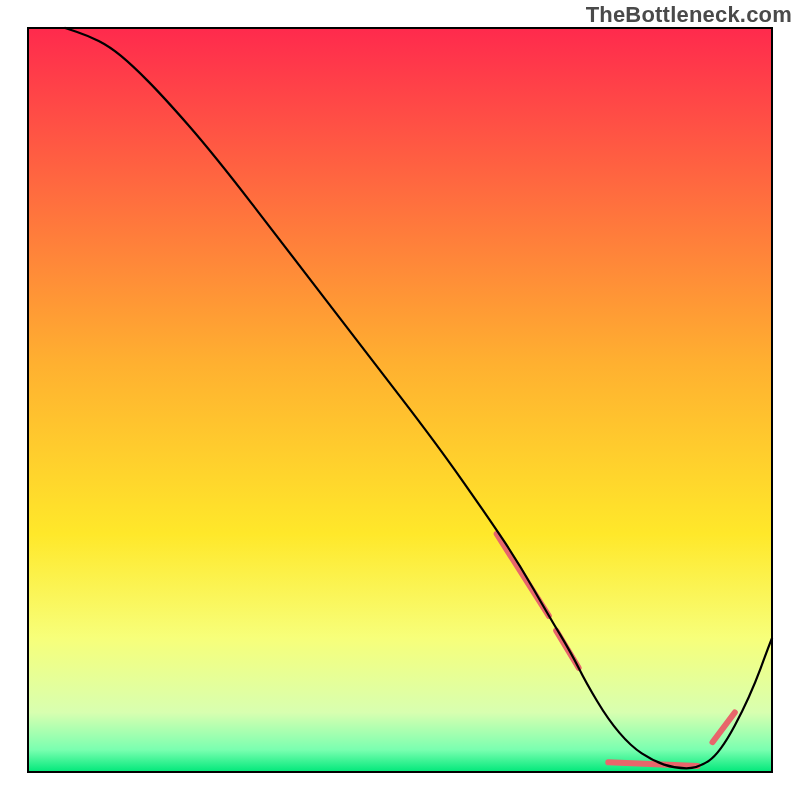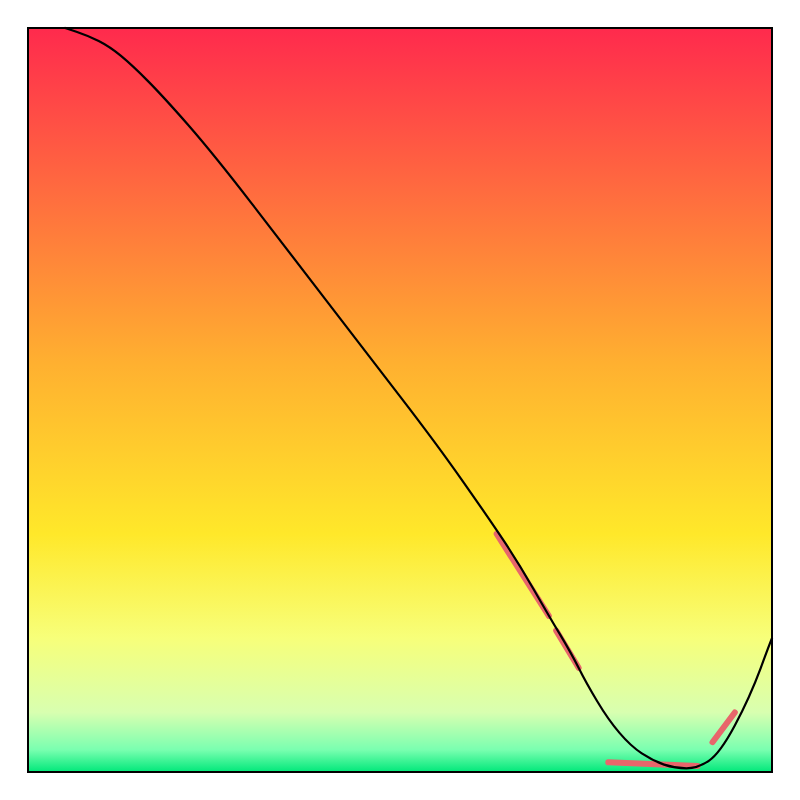--- a/index.html
+++ b/index.html
@@ -30,20 +30,21 @@
     left: 0;
     top: 0;
     width: 800px;
     height: 800px;
   }
 </style>
 </head>
 <body>
 <div class="container">
 
+<div class="watermark">TheBottleneck.com</div>
 
 <svg class="plot" viewBox="0 0 800 800">
   <defs>
     <linearGradient id="bg-grad" x1="0" y1="0" x2="0" y2="1">
       <stop id="g0" offset="0%" stop-color="#ff2a4d"></stop>
       <stop id="g1" offset="45%" stop-color="#ffb030"></stop>
       <stop id="g2" offset="68%" stop-color="#ffe82a"></stop>
       <stop id="g3" offset="82%" stop-color="#f7ff7a"></stop>
       <stop id="g4" offset="92%" stop-color="#d8ffb0"></stop>
       <stop id="g5" offset="97%" stop-color="#7affb0"></stop>

